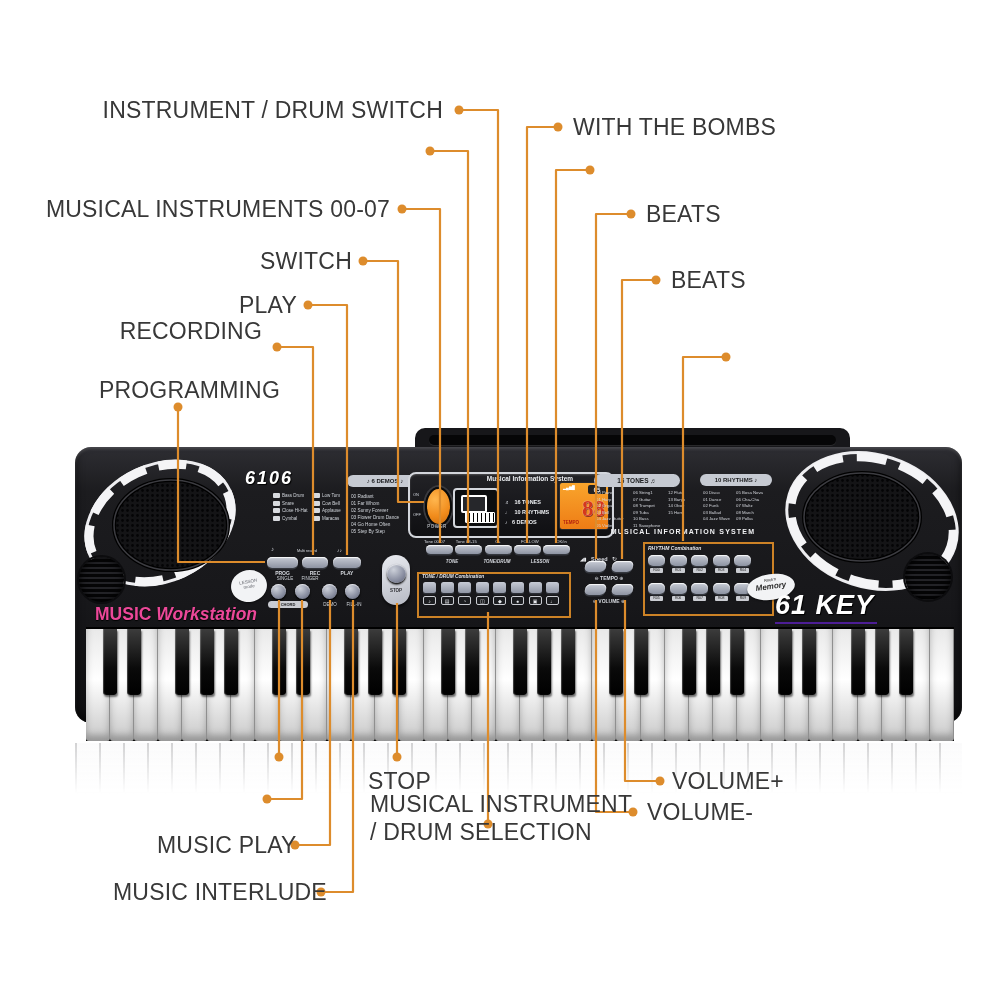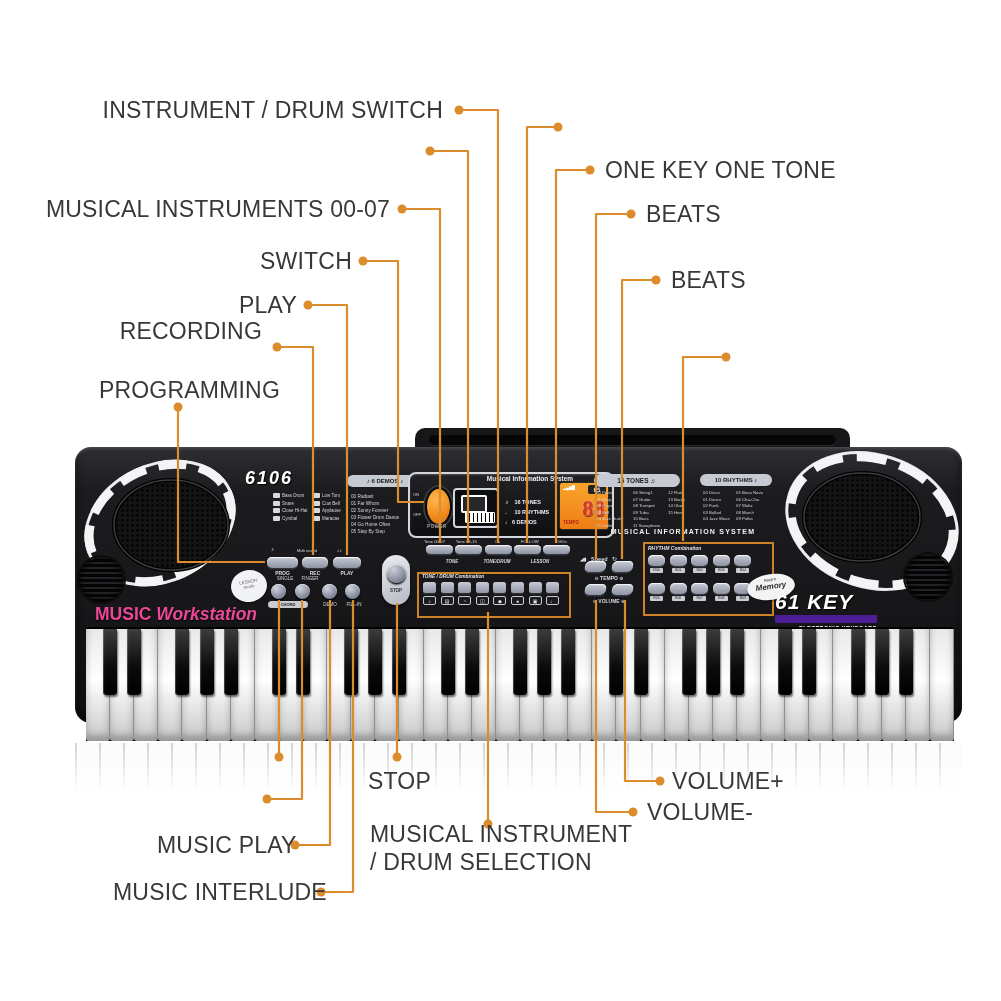--- a/index.html
+++ b/index.html
@@ -354,21 +354,21 @@
       <div style="font-size:4.5px;color:#63656d">mode</div>
     </div>
     <div class="abs badge ctr" style="left:672px;top:146px;width:48px;height:26px;transform:rotate(-8deg)">
       <div style="font-size:4px;color:#2b2b2b;margin-top:3px">Rock'n</div>
       <div class="b i" style="font-size:8px;color:#2b2b2b">Memory</div>
     </div>
     <div class="abs" style="left:20px;top:176px;font-size:17.5px;font-weight:bold;color:#ec4899;text-shadow:0 1px 1px #000;white-space:nowrap">
       <span>MUSIC</span> <span class="i">Workstation</span>
     </div>
     <div class="abs" style="left:700px;top:162px">
-      <div class="b i" style="font-size:21px;color:#fff;letter-spacing:1px;border-bottom:8px solid #4c1d95;padding:0 3px 1px 0;text-shadow:1px 1px 1px #000">61 KEY</div>
+      <div class="b i" style="font-size:27px;color:#fff;letter-spacing:1px;border-bottom:2px solid #4c1d95;padding:0 3px 1px 0;text-shadow:1px 1px 1px #000">61 KEY</div>
       <div class="b" style="font-size:5.5px;color:#fff;letter-spacing:.5px;margin:2px 0 0 24px">ELECTRONIC KEYBOARD</div>
     </div>
 
     <div id="keys">
         <div class="wkey" style="left: 0%; width: 2.77778%;"></div>
         <div class="wkey" style="left: 2.77778%; width: 2.77778%;"></div>
         <div class="wkey" style="left: 5.55556%; width: 2.77778%;"></div>
         <div class="wkey" style="left: 8.33333%; width: 2.77778%;"></div>
         <div class="wkey" style="left: 11.1111%; width: 2.77778%;"></div>
         <div class="wkey" style="left: 13.8889%; width: 2.77778%;"></div>
@@ -479,27 +479,27 @@
     </g>
   </svg>
 
   <div class="lbl" style="right:558px;top:97px">INSTRUMENT / DRUM SWITCH</div>
   <div class="lbl" style="right:611px;top:196px">MUSICAL INSTRUMENTS 00-07</div>
   <div class="lbl" style="right:649px;top:248px">SWITCH</div>
   <div class="lbl" style="right:704px;top:292px">PLAY</div>
   <div class="lbl" style="right:739px;top:318px">RECORDING</div>
   <div class="lbl" style="right:721px;top:377px">PROGRAMMING</div>
 
-  <div class="lbl" style="left:605px;top:157px">ONE KEY ONE TONE</div>
+  <div class="lbl" style="left:573px;top:114px">WITH THE BOMBS</div>
   <div class="lbl" style="left:646px;top:201px">BEATS</div>
   <div class="lbl" style="left:671px;top:267px">BEATS</div>
 
   <div class="lbl" style="left:157px;top:832px">MUSIC PLAY</div>
   <div class="lbl" style="left:113px;top:879px">MUSIC INTERLUDE</div>
   <div class="lbl" style="left:368px;top:768px">STOP</div>
-  <div class="lbl" style="left:370px;top:820px;white-space:nowrap">
+  <div class="lbl" style="left:370px;top:790px;white-space:nowrap">
     <div style="line-height:28px">MUSICAL INSTRUMENT</div>
     <div style="line-height:28px">/ DRUM SELECTION</div>
   </div>
   <div class="lbl" style="left:672px;top:768px">VOLUME+</div>
   <div class="lbl" style="left:647px;top:799px">VOLUME-</div>
 
 </div>
 
 </body></html>

